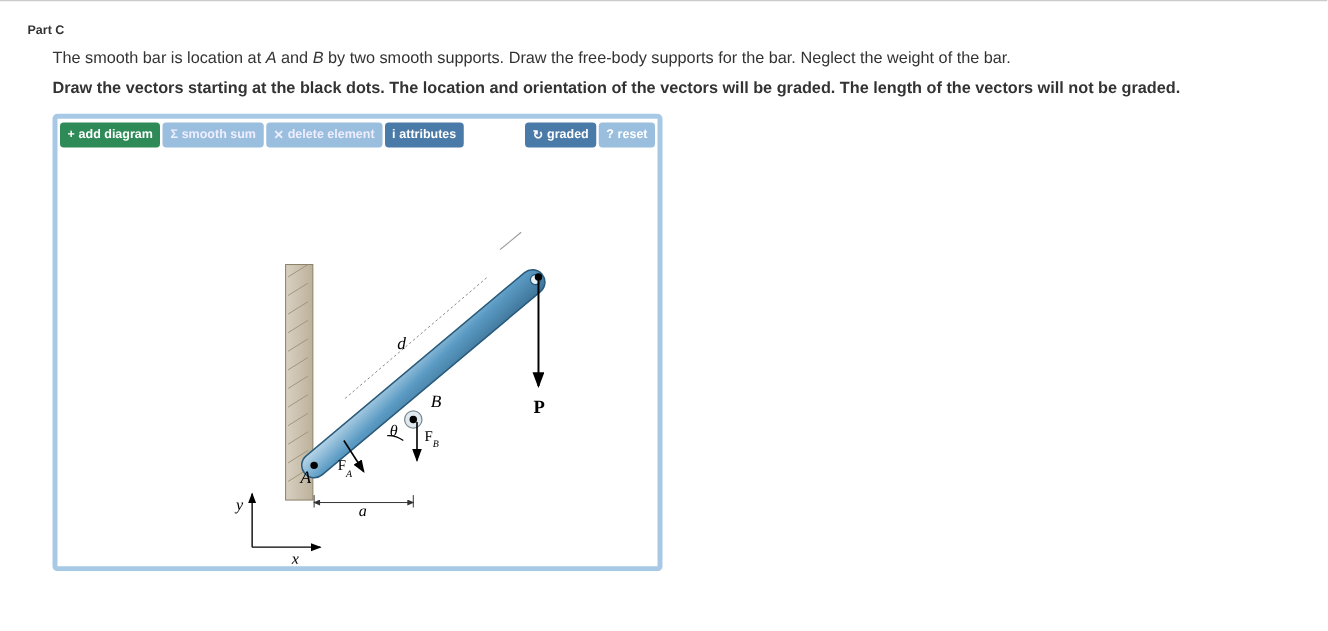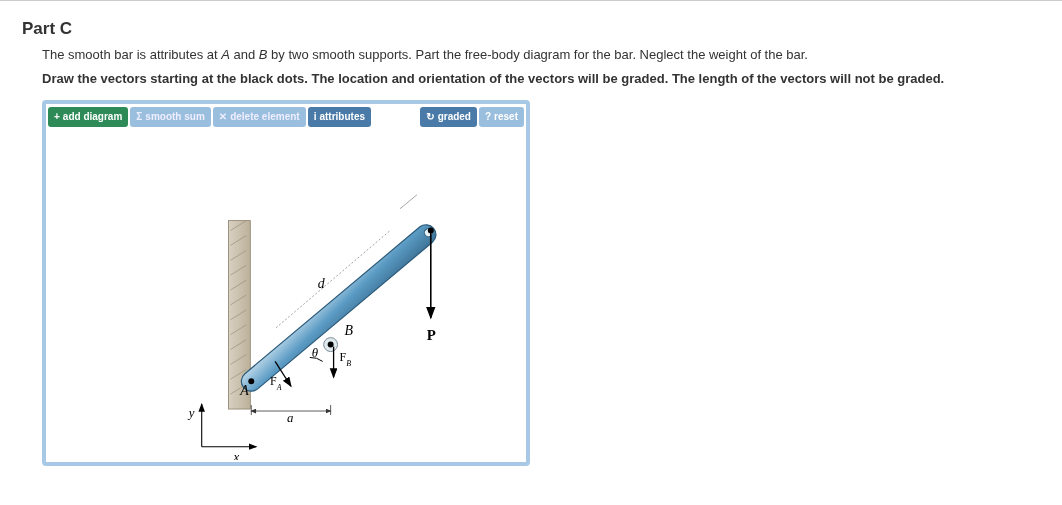--- a/index.html
+++ b/index.html
@@ -9,21 +9,21 @@
     color: #333;
     background: #fff;
     width: 1062px;
   }
   .top-divider {
     border-top: 1px solid #ccc;
     margin-bottom: 10px;
   }
   .part-label {
     font-weight: bold;
-    font-size: 17px;
+    font-size: 10px;
     color: #333;
     padding: 8px 0 6px 22px;
   }
   .description {
     padding: 0 0 6px 42px;
     color: #333;
     line-height: 1.5;
   }
   .description em { font-style: italic; }
   .instruction {
@@ -83,21 +83,21 @@
   .figure-svg { width: 100%; height: 100%; }
 </style>
 </head>
 <body>
 
 <div class="top-divider"></div>
 
 <div class="part-label">Part C</div>
 
 <div class="description">
-  <span>The smooth bar is attributes at </span><em>A</em><span> and </span><em>B</em><span> by two smooth supports. Part the free-body diagram for the bar. Neglect the weight of the bar.</span>
+  <span>The smooth bar is location at </span><em>A</em><span> and </span><em>B</em><span> by two smooth supports. Draw the free-body supports for the bar. Neglect the weight of the bar.</span>
 </div>
 
 <div class="instruction">Draw the vectors starting at the black dots. The location and orientation of the vectors will be graded. The length of the vectors will not be graded.</div>
 
 <div class="drawing-panel-wrap">
   <div class="drawing-panel">
 
     <div class="toolbar">
       <div class="toolbar-btn btn-add">
         <span class="ico">+</span>

